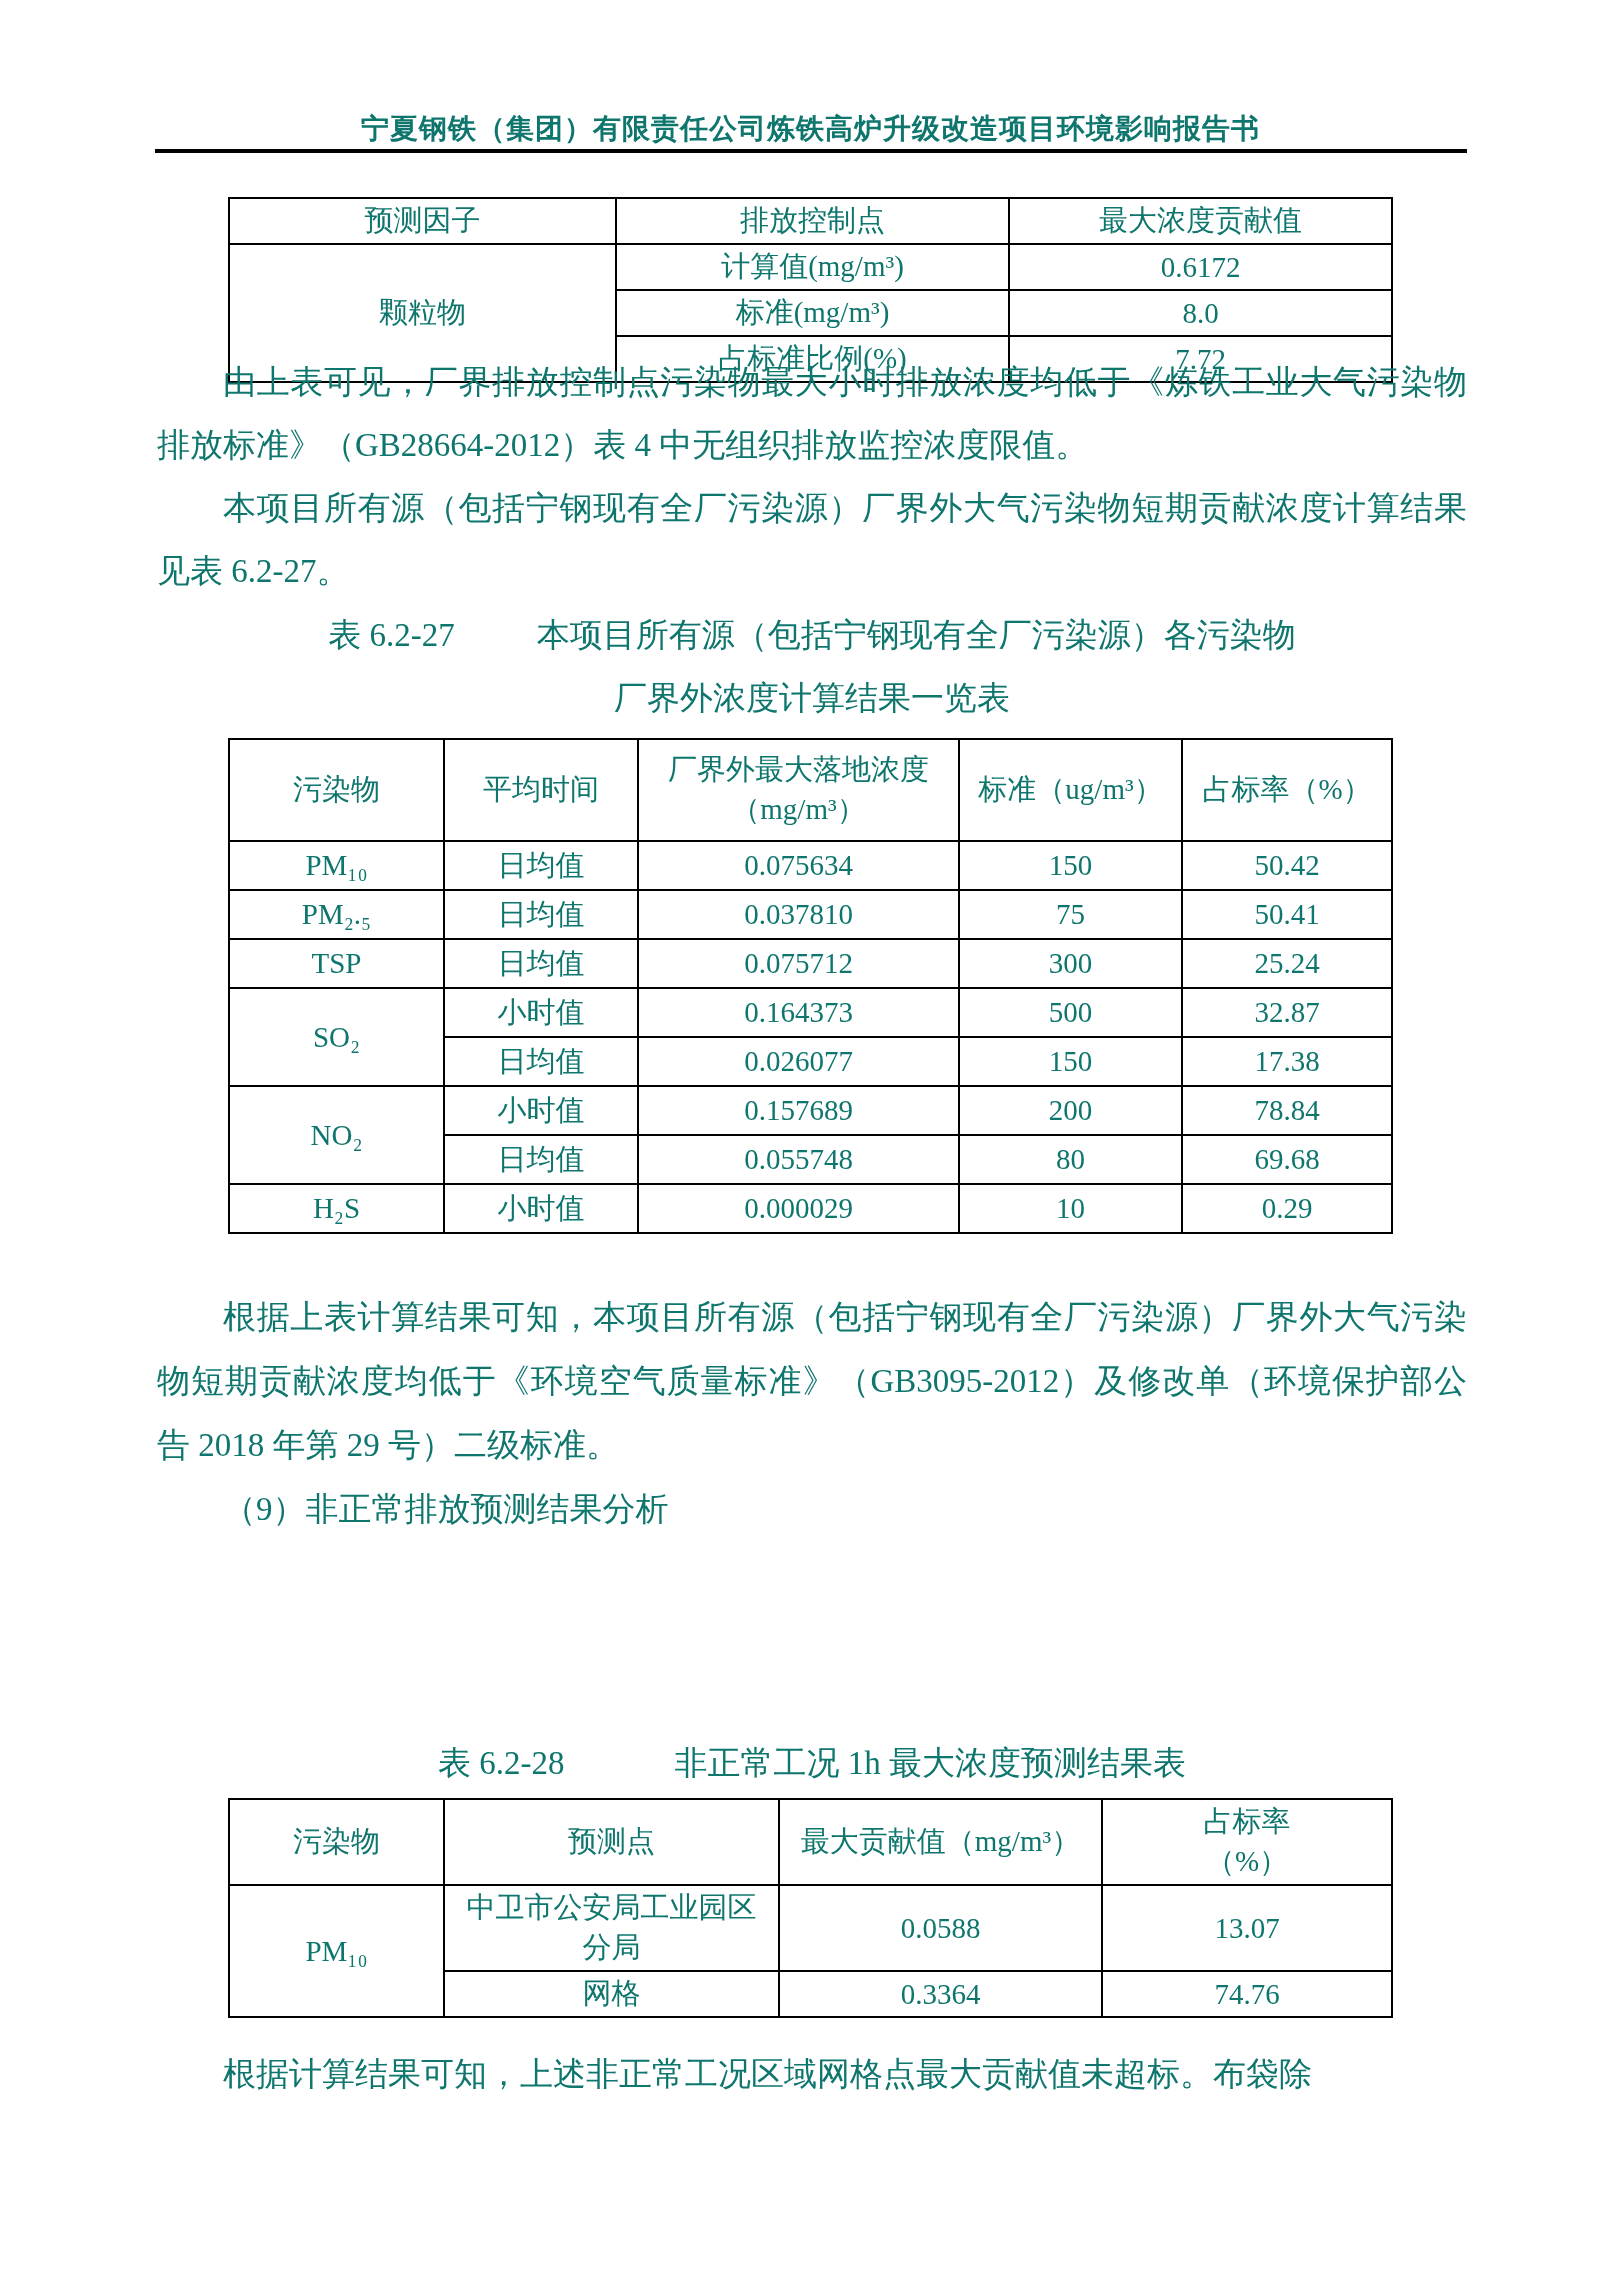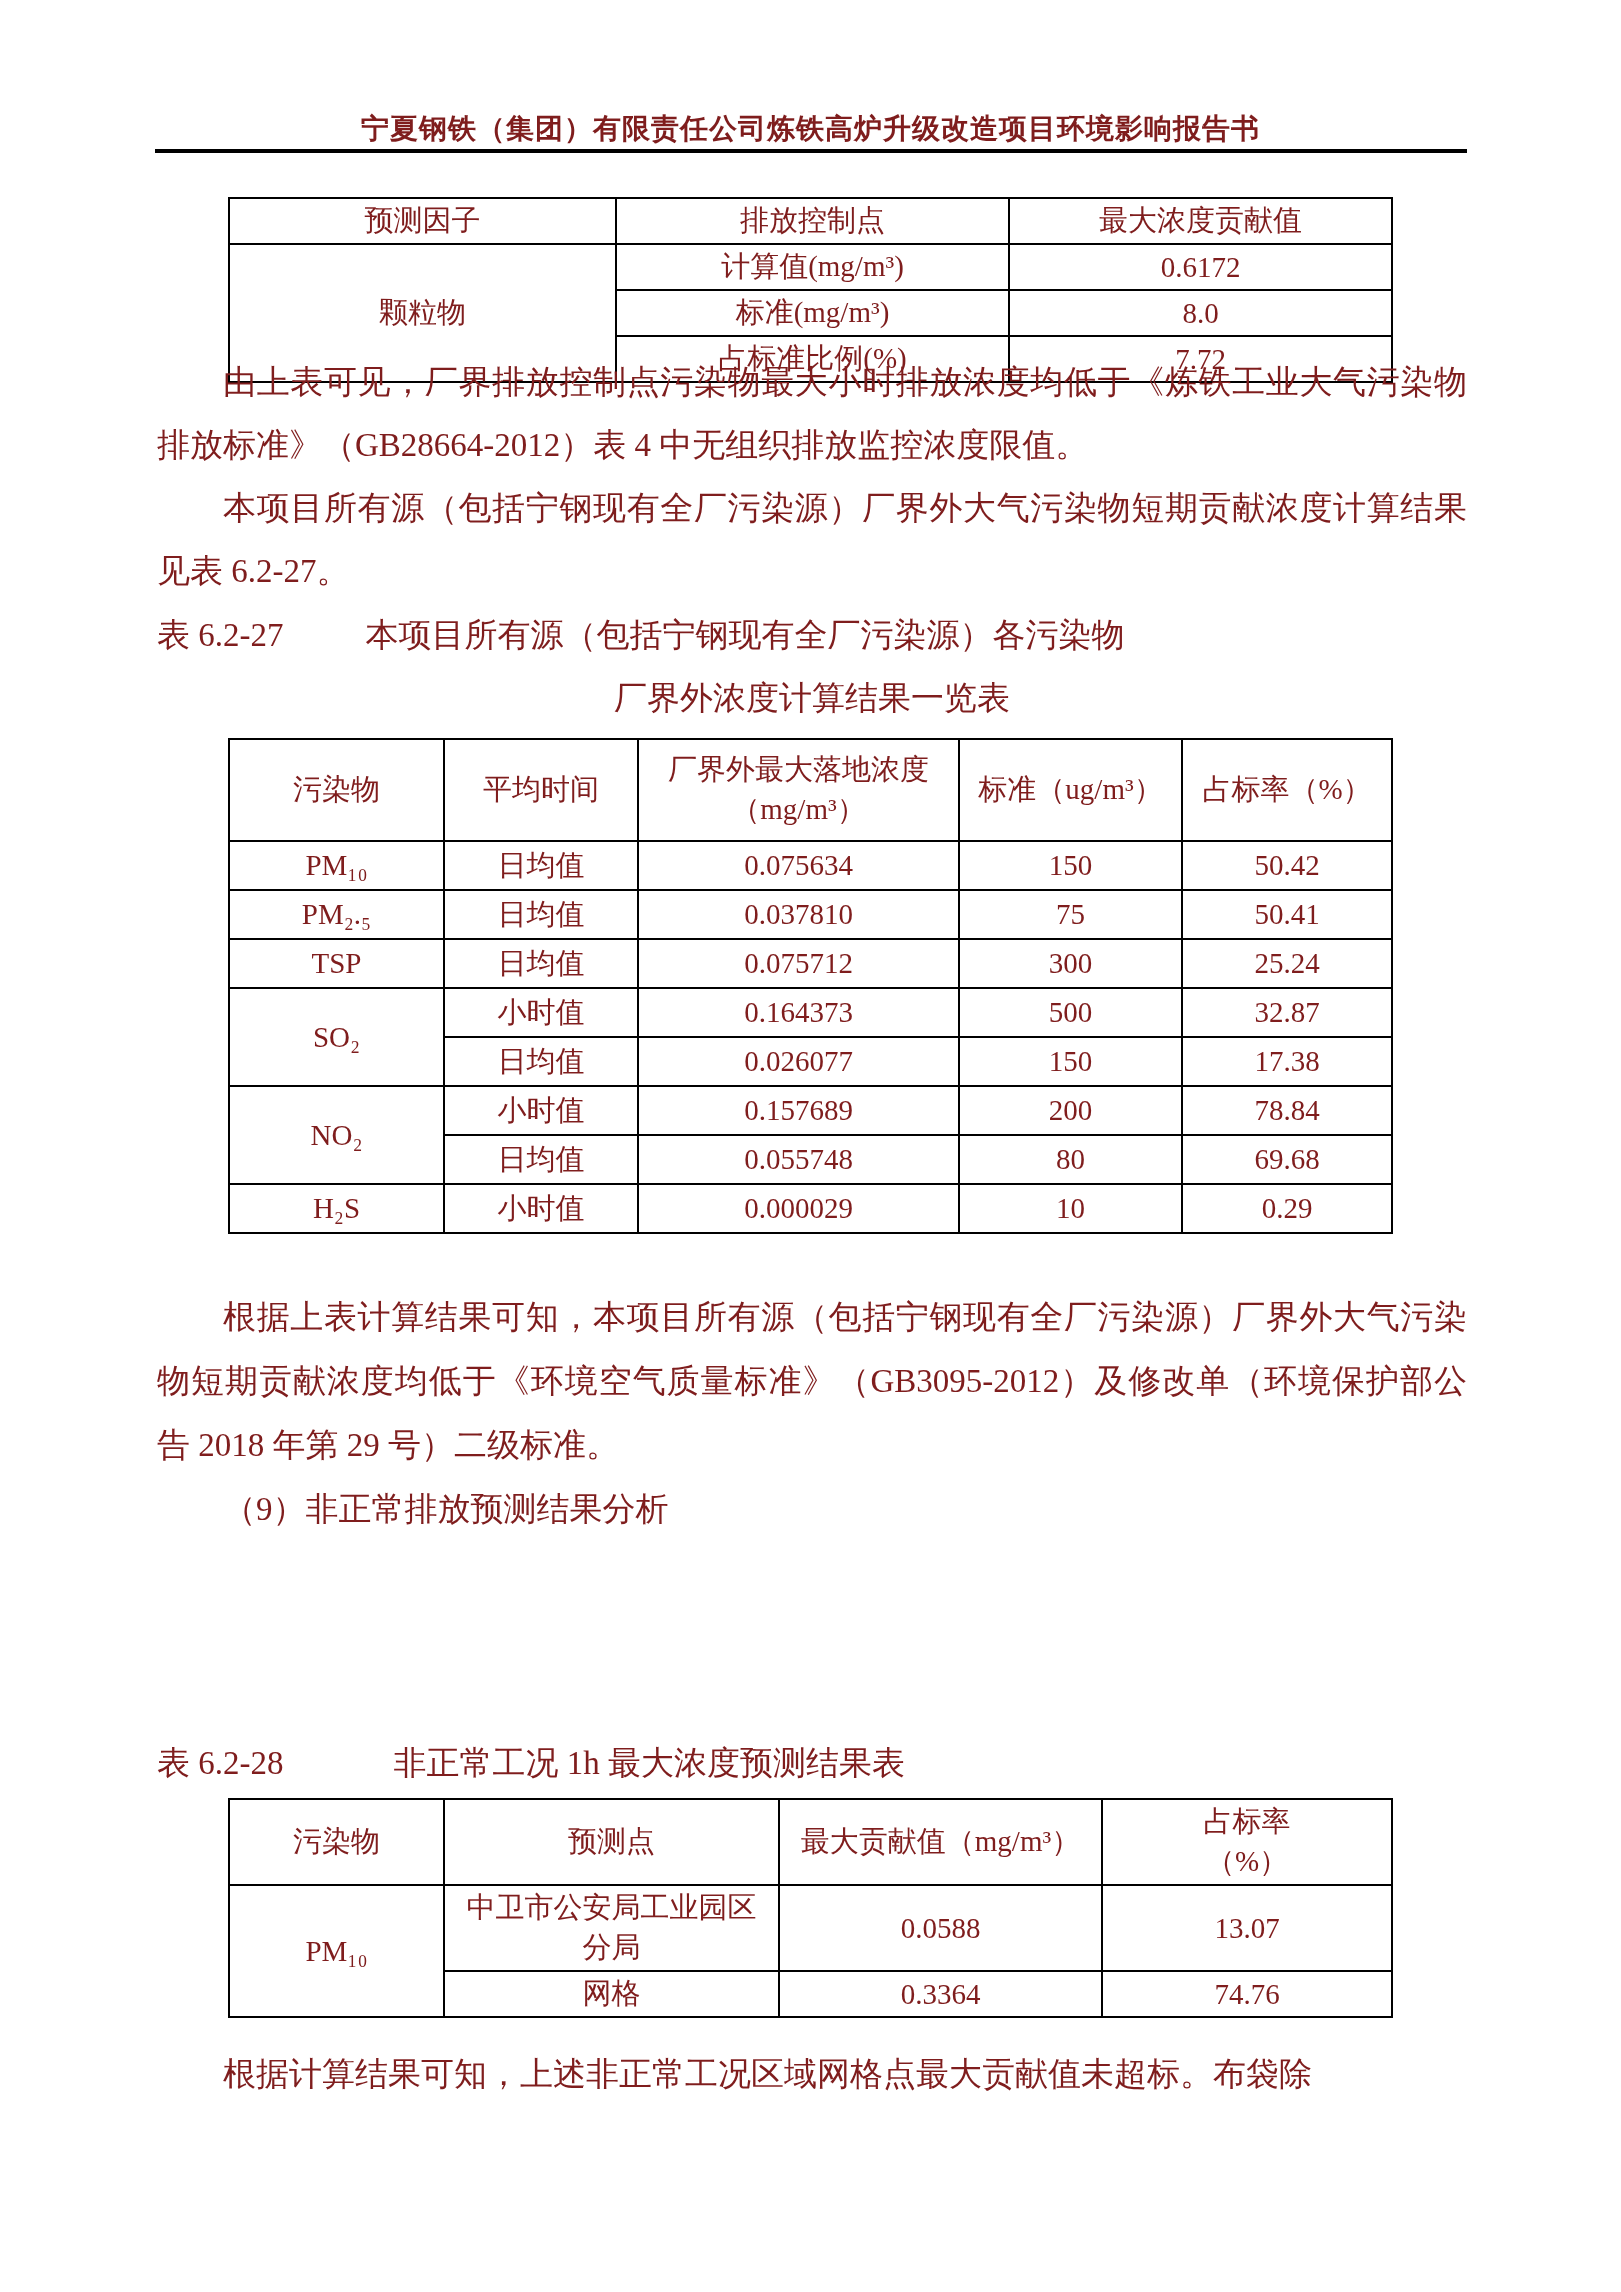--- a/index.html
+++ b/index.html
@@ -1,21 +1,21 @@
 <!DOCTYPE html>
 <html><head>
 <meta charset="utf-8">
 <style>
   * { margin:0; padding:0; box-sizing:border-box; }
   html,body { background:#ffffff; }
   .page {
     position:relative;
     width:1621px; height:2293px;
     background:#ffffff;
-    color:#7f1d1d;
+    color:#0f766e;
     font-family:"Liberation Serif","DejaVu Serif",serif;
     overflow:hidden;
   }
   .doc-title {
     position:absolute; top:110px; left:0; width:100%;
     text-align:center;
     font-size:28px; font-weight:bold; letter-spacing:1px;
   }
   .header-rule {
     position:absolute; top:149px; left:155px;
@@ -49,21 +49,21 @@
     position:absolute; left:157px; width:1310px;
     font-size:33px; line-height:63px;
     text-align:justify;
   }
   .para p { text-indent:2em; }
   #paras-mid { line-height:64px; }
   .caption {
     position:absolute; left:157px; width:1310px;
     font-size:33px; line-height:63px;
   }
-  .cap-row { display:flex; }
+  .cap-row { display:flex; justify-content:center; }
   #caption27 .cap-row { gap:82px; }
   #caption28 .cap-row { gap:110px; }
   .cap-center { text-align:center; }
   .page-number {
     position:absolute; top:2129px; left:0; width:100%;
     text-align:center; font-size:30px; font-weight:bold;
   }
 </style>
 </head>
 <body>

